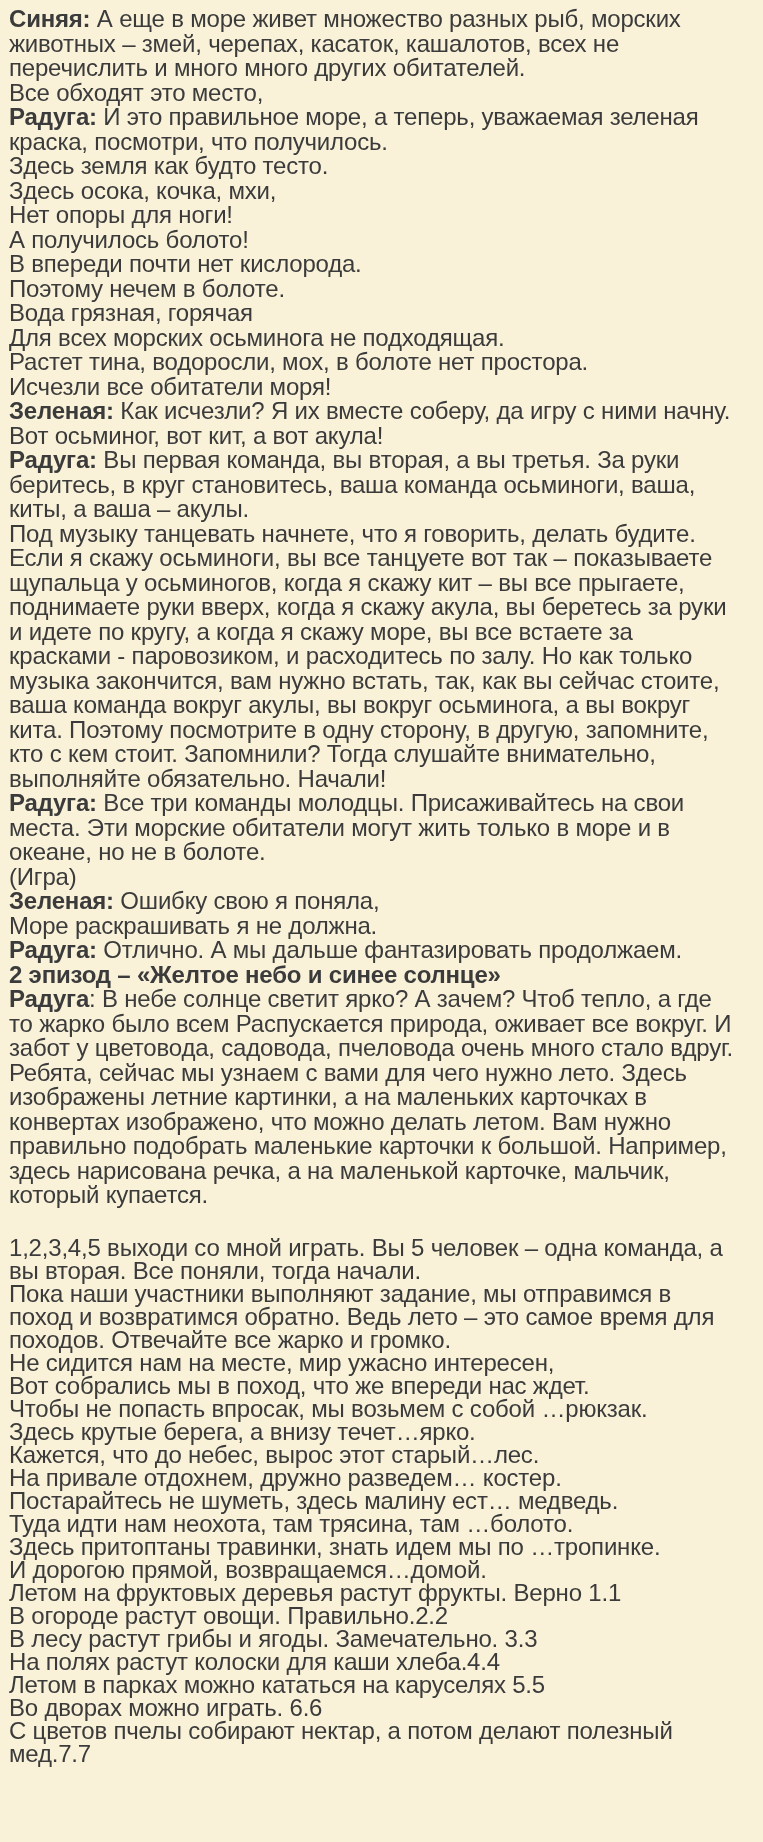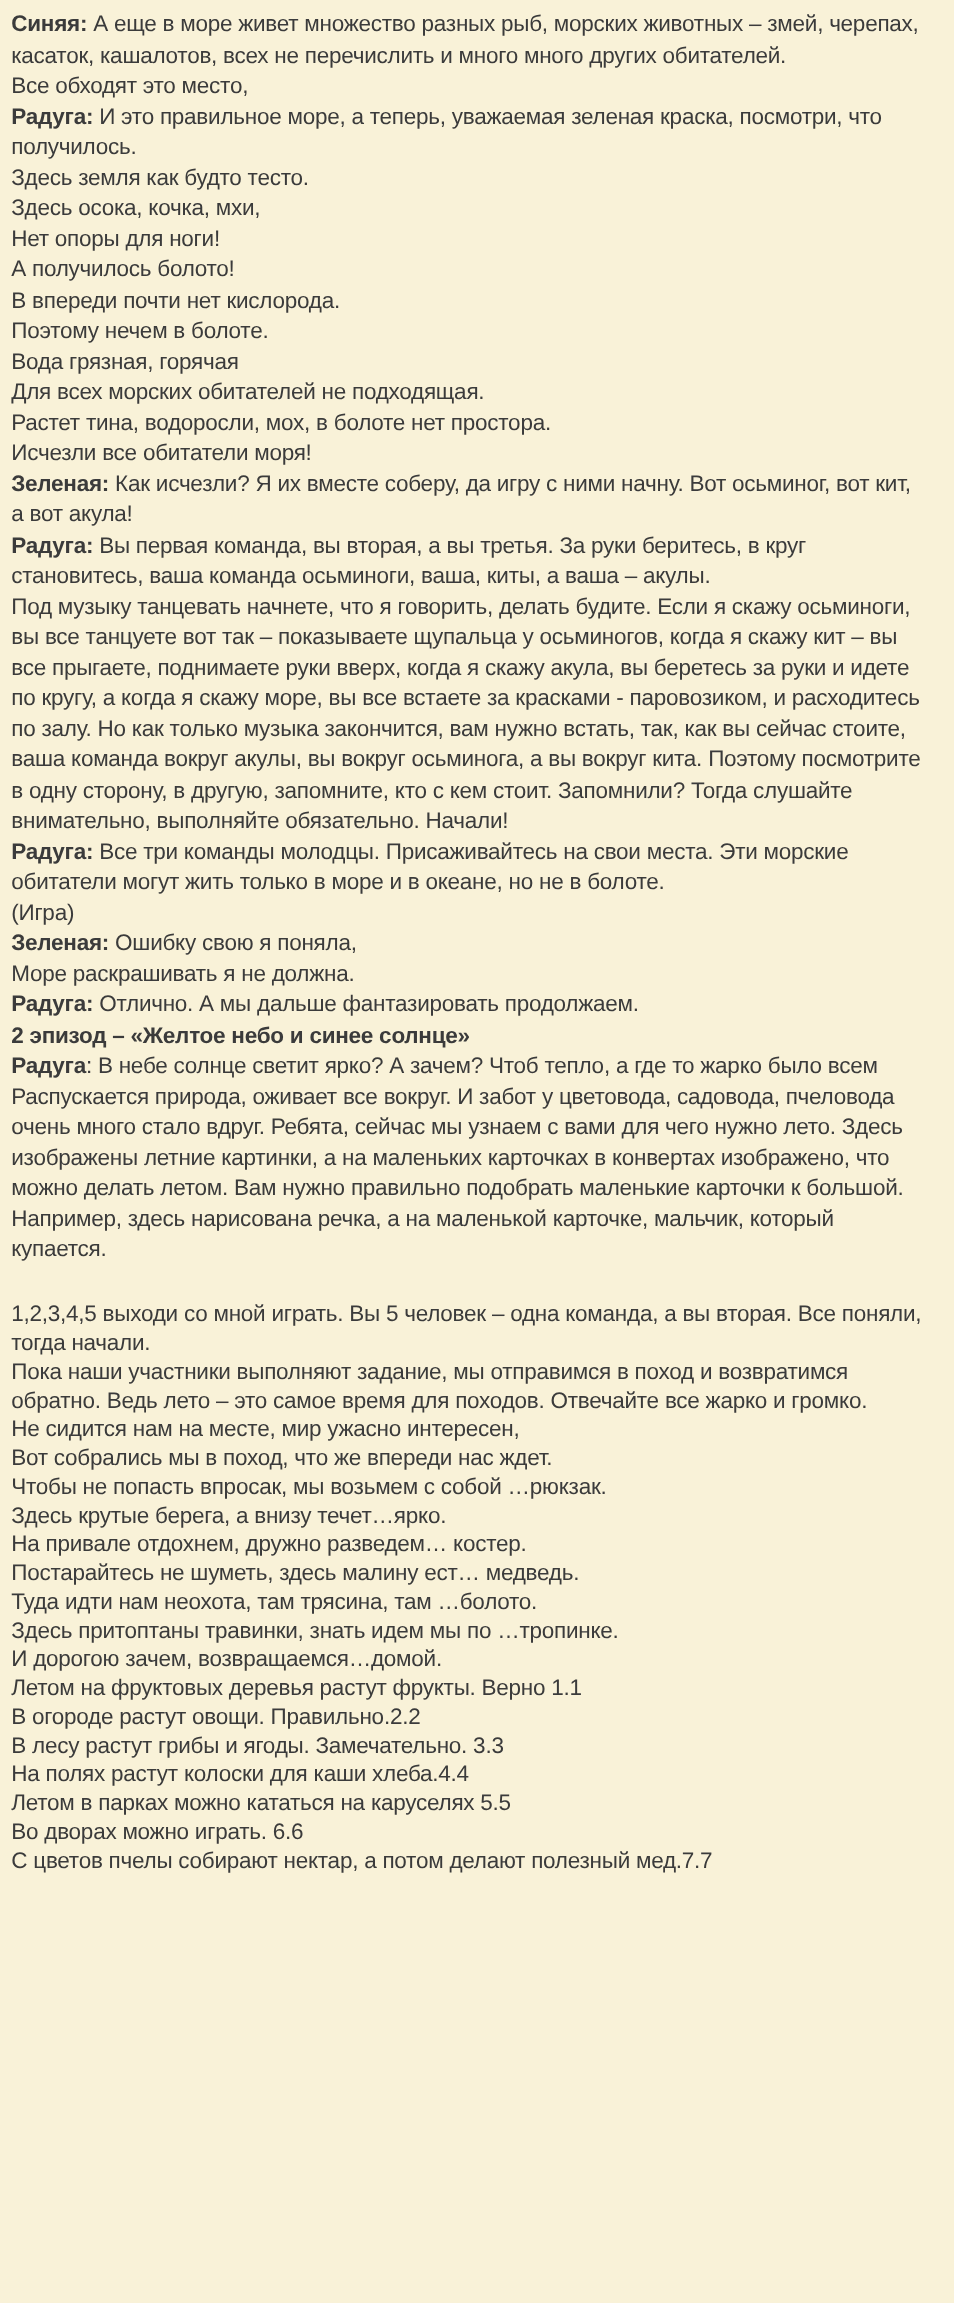--- a/index.html
+++ b/index.html
@@ -8,21 +8,21 @@
     background: #f9f2d8;
   }
   .doc {
     width: 755px;
     min-height: 1842px;
     box-sizing: border-box;
     padding: 7px 16px 20px 9px;
     background: #f9f2d8;
     color: #3b3b3b;
     font-family: "Liberation Sans", sans-serif;
-    font-size: 18px;
+    font-size: 24px;
     letter-spacing: -0.2px;
   }
   .para { margin: 0; }
   .para.tight { line-height: 24.5px; }
   .para.loose { line-height: 23px; }
   .para.spacer { height: 28.6px; }
   .para.bold { font-weight: 700; }
   .speaker { font-weight: 700; }
 </style>
 </head>
@@ -43,21 +43,21 @@
     <p class="para tight"><span class="ptext">Нет опоры для ноги!</span></p>
 
     <p class="para tight"><span class="ptext">А получилось болото!</span></p>
 
     <p class="para tight"><span class="ptext">В впереди почти нет кислорода.</span></p>
 
     <p class="para tight"><span class="ptext">Поэтому нечем в болоте.</span></p>
 
     <p class="para tight"><span class="ptext">Вода грязная, горячая</span></p>
 
-    <p class="para tight"><span class="ptext">Для всех морских обитателей не подходящая.</span></p>
+    <p class="para tight"><span class="ptext">Для всех морских осьминога не подходящая.</span></p>
 
     <p class="para tight"><span class="ptext">Растет тина, водоросли, мох, в болоте нет простора.</span></p>
 
     <p class="para tight"><span class="ptext">Исчезли все обитатели моря!</span></p>
 
     <p class="para tight"><span class="speaker">Зеленая:</span><span class="ptext"> Как исчезли? Я их вместе соберу, да игру с ними начну. Вот осьминог, вот кит, а вот акула!</span></p>
 
     <p class="para tight"><span class="speaker">Радуга:</span><span class="ptext"> Вы первая команда, вы вторая, а вы третья. За руки беритесь, в круг становитесь, ваша команда осьминоги, ваша, киты, а ваша – акулы.</span></p>
 
     <p class="para tight"><span class="ptext">Под музыку танцевать начнете, что я говорить, делать будите. Если я скажу осьминоги, вы все танцуете вот так – показываете щупальца у осьминогов, когда я скажу кит – вы все прыгаете, поднимаете руки вверх, когда я скажу акула, вы беретесь за руки и идете по кругу, а когда я скажу море, вы все встаете за красками - паровозиком, и расходитесь по залу. Но как только музыка закончится, вам нужно встать, так, как вы сейчас стоите, ваша команда вокруг акулы, вы вокруг осьминога, а вы вокруг кита. Поэтому посмотрите в одну сторону, в другую, запомните, кто с кем стоит. Запомнили? Тогда слушайте внимательно, выполняйте обязательно. Начали!</span></p>
@@ -83,30 +83,31 @@
     <p class="para loose"><span class="ptext">Пока наши участники выполняют задание, мы отправимся в поход и возвратимся обратно. Ведь лето – это самое время для походов. Отвечайте все жарко и громко.</span></p>
 
     <p class="para loose"><span class="ptext">Не сидится нам на месте, мир ужасно интересен,</span></p>
 
     <p class="para loose"><span class="ptext">Вот собрались мы в поход, что же впереди нас ждет.</span></p>
 
     <p class="para loose"><span class="ptext">Чтобы не попасть впросак, мы возьмем с собой …рюкзак.</span></p>
 
     <p class="para loose"><span class="ptext">Здесь крутые берега, а внизу течет…ярко.</span></p>
 
+    <p class="para loose"><span class="ptext">Кажется, что до небес, вырос этот старый…лес.</span></p>
 
     <p class="para loose"><span class="ptext">На привале отдохнем, дружно разведем… костер.</span></p>
 
     <p class="para loose"><span class="ptext">Постарайтесь не шуметь, здесь малину ест… медведь.</span></p>
 
     <p class="para loose"><span class="ptext">Туда идти нам неохота, там трясина, там …болото.</span></p>
 
     <p class="para loose"><span class="ptext">Здесь притоптаны травинки, знать идем мы по …тропинке.</span></p>
 
-    <p class="para loose"><span class="ptext">И дорогою зачем, возвращаемся…домой.</span></p>
+    <p class="para loose"><span class="ptext">И дорогою прямой, возвращаемся…домой.</span></p>
 
 
     <p class="para loose"><span class="ptext">Летом на фруктовых деревья растут фрукты. Верно 1.1</span></p>
 
     <p class="para loose"><span class="ptext">В огороде растут овощи. Правильно.2.2</span></p>
 
     <p class="para loose"><span class="ptext">В лесу растут грибы и ягоды. Замечательно. 3.3</span></p>
 
     <p class="para loose"><span class="ptext">На полях растут колоски для каши хлеба.4.4</span></p>
 

